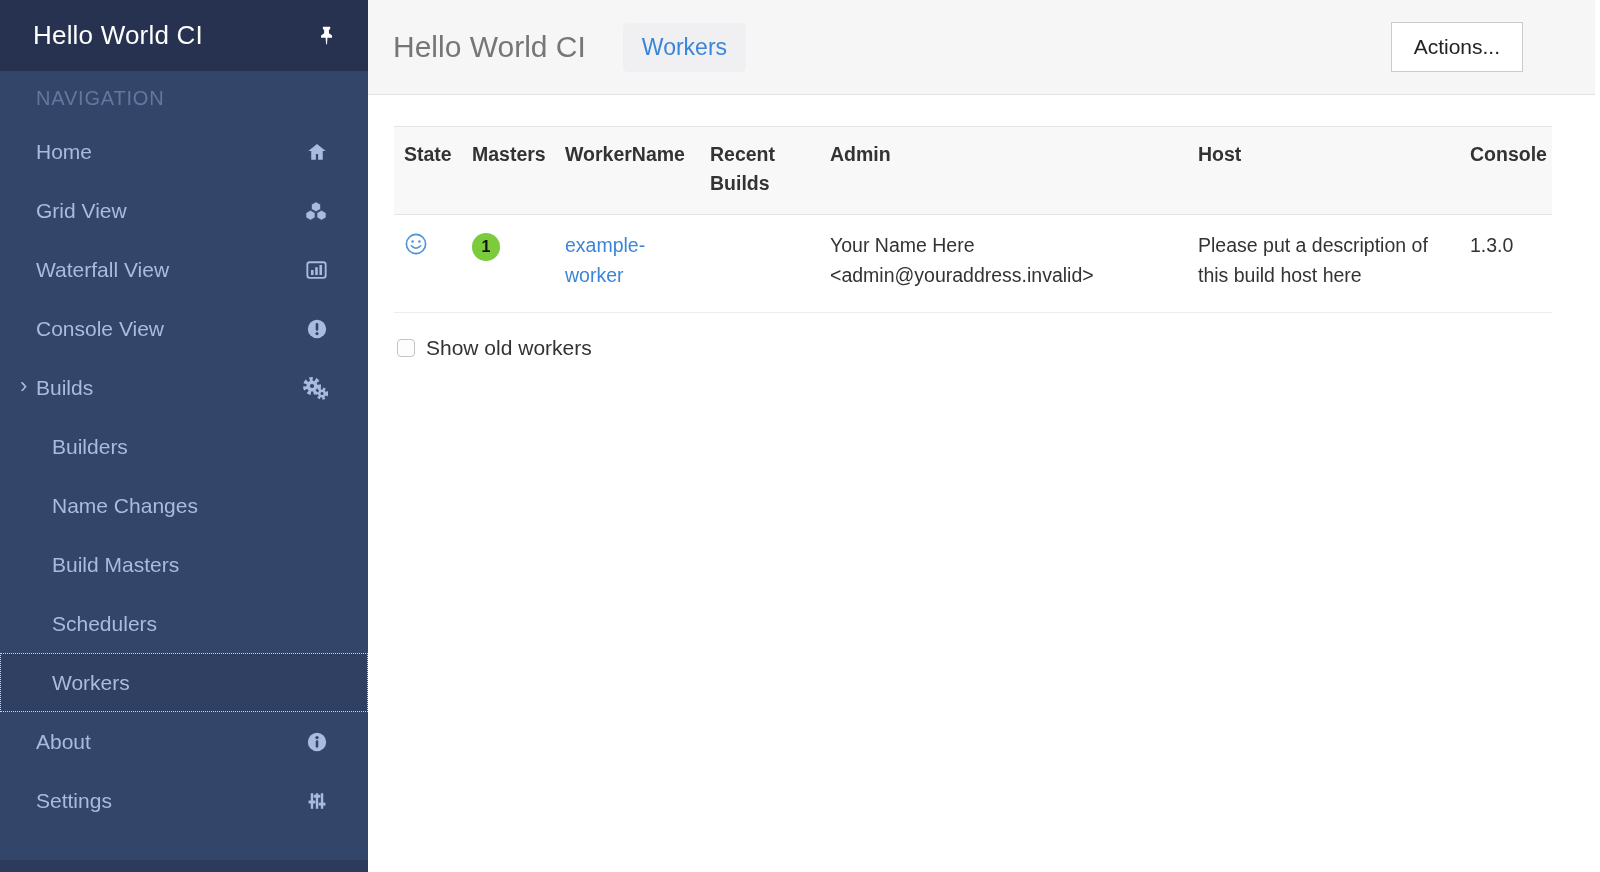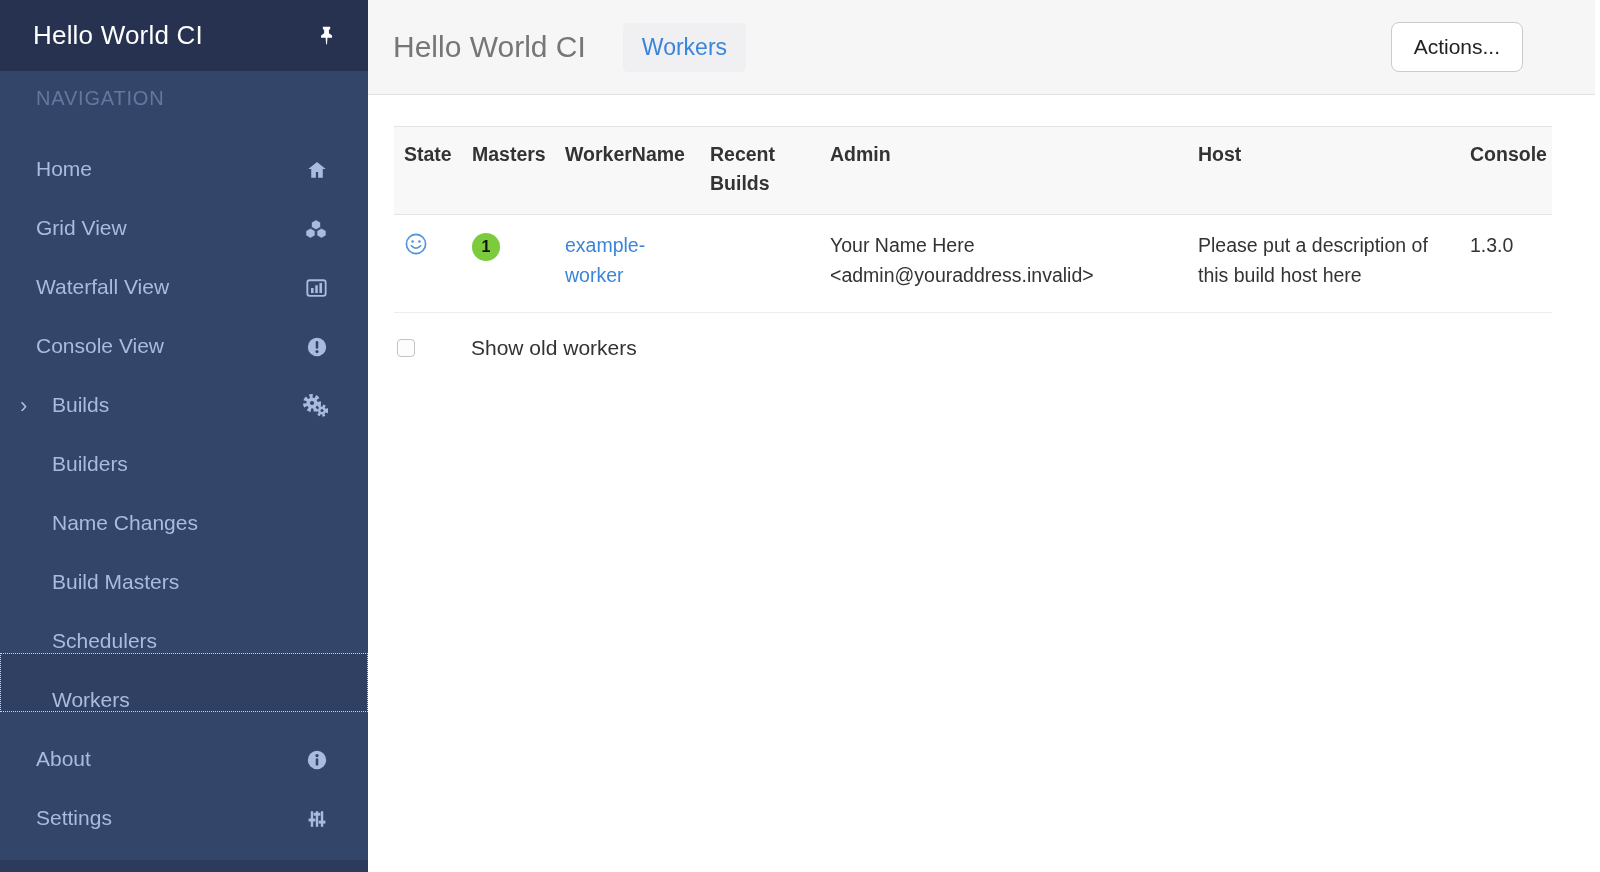--- a/index.html
+++ b/index.html
@@ -22,46 +22,46 @@
   html,body{width:1600px;height:872px;overflow:hidden;}
   body{font-family:"Liberation Sans","DejaVu Sans",sans-serif;background:#fff;color:var(--text);}
   .app{display:flex;width:1272px;height:872px;}
 
   
   .sidebar{width:368px;min-width:368px;height:872px;background:var(--sb-body-bg);display:flex;flex-direction:column;position:relative;}
   .sidebar-header{height:71px;min-height:71px;background:var(--sb-header-bg);display:flex;align-items:center;padding:0 30px 0 33px;}
   .sidebar-title{color:#fff;font-size:26px;letter-spacing:.2px;}
   .pin-btn{margin-left:auto;color:#fff;display:flex;align-items:center;cursor:pointer;}
   .nav-label{margin:16px 0 12px;padding-left:36px;color:var(--sb-muted);font-size:20px;letter-spacing:.8px;}
-  .nav-item{height:59px;display:flex;align-items:flex-end;padding:0 40px 0 36px;color:var(--sb-text);font-size:21px;cursor:pointer;gap:16px;}
+  .nav-item{height:59px;display:flex;align-items:center;padding:0 40px 0 36px;color:var(--sb-text);font-size:21px;cursor:pointer;}
   .nav-item .nav-icon{margin-left:auto;display:flex;align-items:center;color:var(--sb-text);}
   .nav-item.sub{padding-left:52px;}
   .nav-item.expandable{padding-left:20px;}
   .nav-item.expandable .chevron{width:16px;font-size:22px;line-height:1;color:var(--sb-text);margin-top:-3px;}
   .nav-item.selected{background:rgba(0,0,0,.06);outline:1px dotted #cdd6e6;outline-offset:-1px;}
   .sidebar-footer{position:absolute;left:0;bottom:0;width:100%;height:12px;background:var(--sb-footer-bg);}
 
   
   .main{flex:1;display:flex;flex-direction:column;background:#fff;}
   .main-header{height:95px;min-height:95px;background:var(--hdr-bg);border-bottom:1px solid var(--hdr-border);display:flex;align-items:center;padding-left:25px;}
   .page-title{font-size:30px;color:var(--title-gray);}
   .chip{margin-left:37px;background:var(--chip-bg);color:var(--link-blue);font-size:23px;padding:11px 19px;border-radius:5px;cursor:pointer;}
-  .actions-btn{margin-left:auto;margin-right:72px;background:#fff;border:1px solid #CBCBCB;border-radius:8px;padding:12px 22px;font-size:21px;color:#222;font-family:inherit;cursor:pointer;}
+  .actions-btn{margin-left:auto;margin-right:72px;background:#fff;border:1px solid #CBCBCB;border-radius:0;padding:12px 22px;font-size:21px;color:#222;font-family:inherit;cursor:pointer;}
 
   .content{padding:31px 43px 0 26px;}
   table{width:100%;table-layout:fixed;border-collapse:collapse;font-size:19.5px;color:var(--text);}
   thead th{background:var(--tbl-head-bg);border-top:1px solid var(--tbl-border);border-bottom:1px solid var(--tbl-border);
            text-align:left;vertical-align:top;font-weight:bold;padding:13px 10px 15px 10px;line-height:1.5;}
   tbody td{vertical-align:top;padding:15px 10px 22px 10px;line-height:1.55;border-bottom:1px solid #ECECEC;}
   td a{color:var(--link-blue);text-decoration:none;cursor:pointer;}
   .badge{display:inline-flex;align-items:center;justify-content:center;width:28px;height:28px;border-radius:50%;
          background:var(--badge-green);color:#111;font-size:16px;font-weight:bold;margin-top:-1px;}
   .state-icon{color:#4C91DB;display:inline-flex;margin-top:2px;}
 
-  .show-old{display:flex;align-items:center;margin-top:23px;padding-left:3px;gap:45px;}
+  .show-old{display:flex;align-items:center;margin-top:23px;padding-left:3px;}
   .checkbox{width:18px;height:18px;border:1px solid #C3C3C3;border-radius:4px;background:#FDFDFD;cursor:pointer;}
   .show-old label{margin-left:11px;font-size:21px;color:var(--text);cursor:pointer;}
 </style>
 </head>
 <body>
 
 <div class="app">
 
   <aside class="sidebar">
     <div class="sidebar-header">

